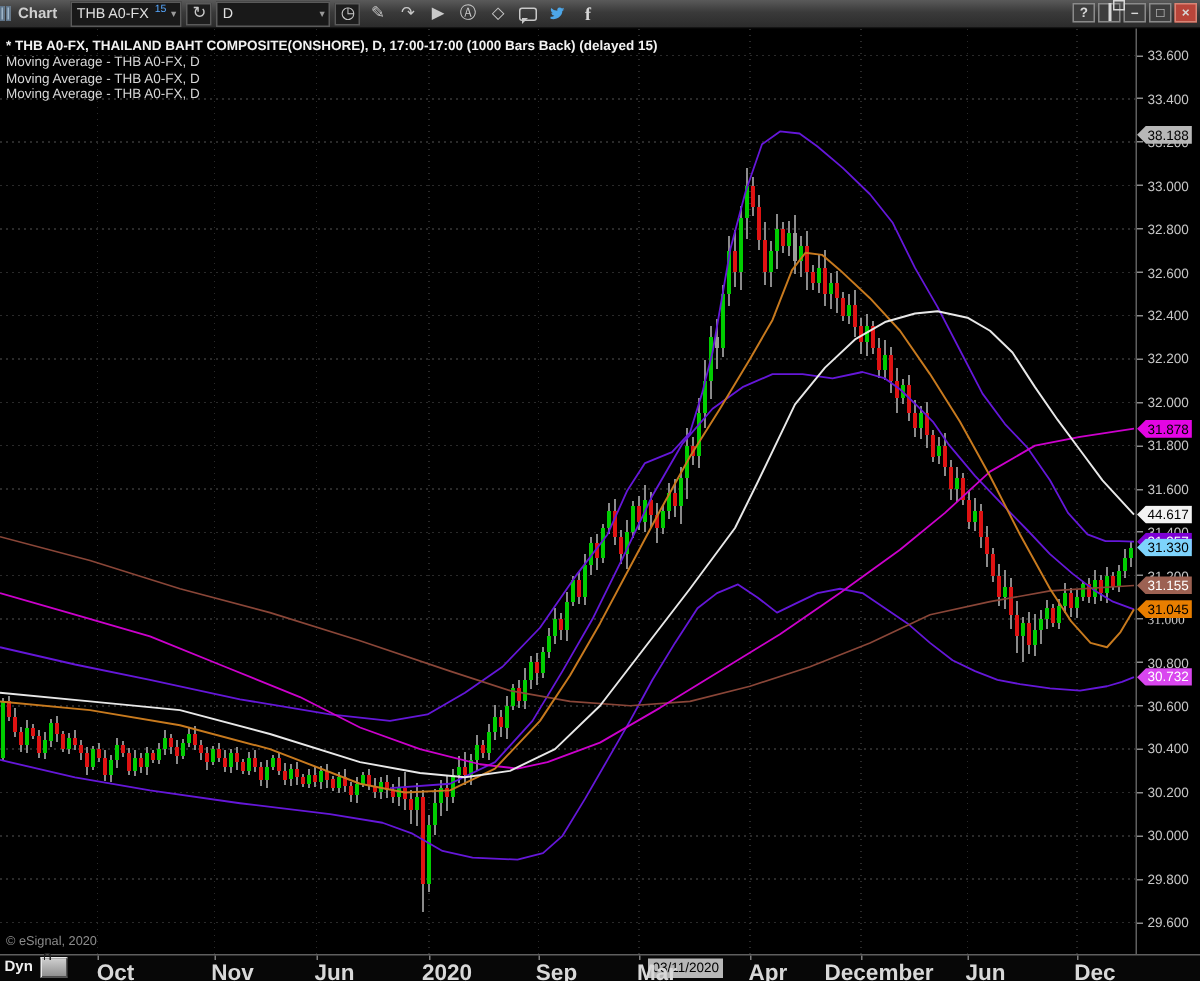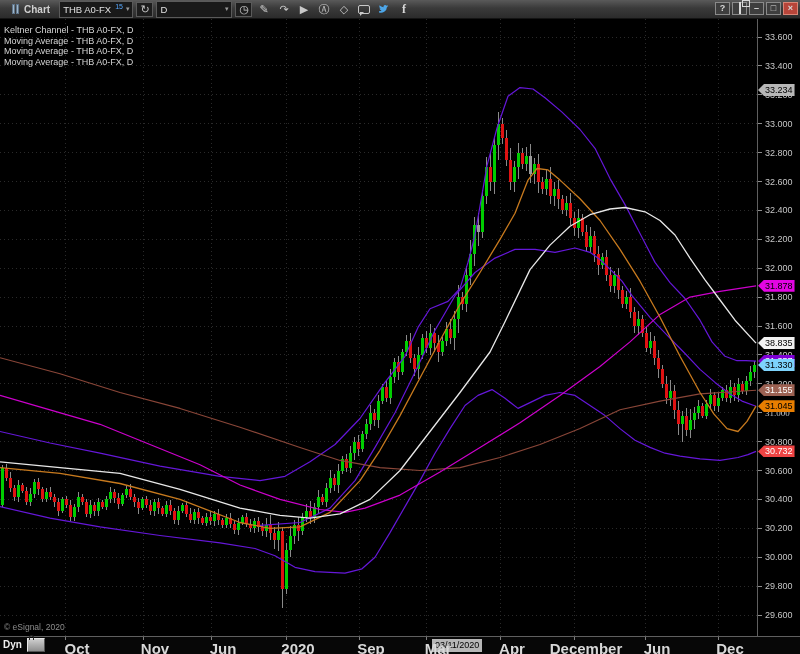--- a/index.html
+++ b/index.html
@@ -2,21 +2,21 @@
 <html><head>
 <meta charset="utf-8">
 <style>
   html,body{margin:0;padding:0;background:#000;width:800px;height:654px;overflow:hidden;
     font-family:"Liberation Sans",sans-serif;-webkit-font-smoothing:antialiased;}
   #app{position:relative;width:800px;height:654px;background:#000;}
 
   
   #toolbar{position:absolute;left:0;top:0;width:800px;height:19px;
     background:linear-gradient(#5a5a5a,#3a3a3a 45%,#2b2b2b);display:flex;align-items:center;
-    gap:3px;padding-left:12px;box-sizing:border-box;border-bottom:1px solid #141414;}
+    gap:3px;padding-left:0;box-sizing:border-box;border-bottom:1px solid #141414;}
   .panes{display:inline-flex;gap:1px;margin-right:2px;}
   .panes i{display:block;width:3px;height:10px;background:#9fb6c9;border:1px solid #5e748a;box-sizing:border-box;}
   .tb-label{color:#cfcfcf;font-size:10px;font-weight:bold;margin-right:6px;}
   .combo{display:inline-flex;align-items:center;height:15px;background:#191919;border:1px solid #5a5a5a;
     color:#e0e0e0;font-size:9.5px;padding:0 3px;gap:3px;}
   .combo .sup{color:#57a8ff;font-size:7px;vertical-align:super;position:relative;top:-3px;margin-left:1px;}
   .combo .arrow{color:#9a9a9a;font-size:7px;}
   .icon-btn{display:inline-flex;align-items:center;justify-content:center;width:17px;height:15px;
     color:#c9c9c9;font-size:11px;line-height:1;cursor:default;}
   .icon-boxed{background:#1d1d1d;border:1px solid #5a5a5a;box-sizing:border-box;}
@@ -101,21 +101,21 @@
     <span id="win-controls">
       <span class="win-btn">?</span>
       <span class="win-btn"><span class="restore-glyph"></span></span>
       <span class="win-btn">–</span>
       <span class="win-btn">□</span>
       <span class="win-btn close">×</span>
     </span>
   </div>
 
   <div id="legend">
-    <div class="s">Keltner Channel - THB A0-FX, D</div>
+    <div class="t">* THB A0-FX, THAILAND BAHT COMPOSITE(ONSHORE), D, 17:00-17:00 (1000 Bars Back) (delayed 15)</div>
     <div class="s">Moving Average - THB A0-FX, D</div>
     <div class="s">Moving Average - THB A0-FX, D</div>
     <div class="s">Moving Average - THB A0-FX, D</div>
   </div>
 
   <div id="plot-wrap">
     <svg id="plot" width="757" height="617" xmlns="http://www.w3.org/2000/svg">
         <g stroke="#2a2a2a" stroke-dasharray="1 3" shape-rendering="crispEdges">
           <line x1="0" x2="757" y1="18.0" y2="18.0"></line>
           <line x1="0" x2="757" y1="46.9" y2="46.9"></line>
@@ -558,28 +558,28 @@
       <span class="ylab" style="top: 330.9px;"><i></i>31.400</span>
       <span class="ylab" style="top: 359.8px;"><i></i>31.200</span>
       <span class="ylab" style="top: 388.7px; font-family: Liberation Serif, serif;"><i></i>31.000</span>
       <span class="ylab" style="top: 417.6px;"><i></i>30.800</span>
       <span class="ylab" style="top: 446.5px;"><i></i>30.600</span>
       <span class="ylab" style="top: 475.4px;"><i></i>30.400</span>
       <span class="ylab" style="top: 504.3px;"><i></i>30.200</span>
       <span class="ylab" style="top: 533.2px;"><i></i>30.000</span>
       <span class="ylab" style="top: 562.1px;"><i></i>29.800</span>
       <span class="ylab" style="top: 591px;"><i></i>29.600</span>
-      <span class="badge" style="top: 64.887px; background: rgb(183, 183, 183); color: rgb(0, 0, 0); z-index: 3;">33.234</span>
+      <span class="badge" style="top: 64.887px; background: rgb(183, 183, 183); color: rgb(0, 0, 0); z-index: 3;">38.188</span>
       <span class="badge" style="top: 260.829px; background: rgb(228, 5, 228); color: rgb(0, 0, 0); z-index: 2;">31.878</span>
-      <span class="badge" style="top: 318.051px; background: rgb(242, 242, 242); color: rgb(0, 0, 0); z-index: 2;">38.835</span>
+      <span class="badge" style="top: 318.051px; background: rgb(242, 242, 242); color: rgb(0, 0, 0); z-index: 2;">44.617</span>
       <span class="badge" style="top: 336.113px; background: rgb(125, 0, 212); color: rgb(255, 255, 255); z-index: 1;">31.357</span>
       <span class="badge" style="top: 340.015px; background: #7dd3fc; color: rgb(0, 0, 0); z-index: 2;">31.330</span>
       <span class="badge" style="top: 365.303px; background: rgb(156, 97, 82); color: rgb(255, 255, 255); z-index: 2;">31.155</span>
       <span class="badge" style="top: 381.197px; background: rgb(232, 126, 0); color: rgb(0, 0, 0); z-index: 2;">31.045</span>
-      <span class="badge" style="top: 426.426px; background: #ef4444; color: rgb(255, 255, 255); z-index: 2;">30.732</span>
+      <span class="badge" style="top: 426.426px; background: #d946ef; color: rgb(255, 255, 255); z-index: 2;">30.732</span>
     </div>
 
   <div id="xaxis">
     <span id="dyn">Dyn</span>
     <span id="lockbtn"><span class="padlock"></span></span>
     <span id="date-badge" style="left: 432px;">03/11/2020</span>
   <span class="xtick" style="left: 65px;"></span>
       <span class="xlab" style="left: 65px;">Oct</span>
       <span class="xtick" style="left: 143px;"></span>
       <span class="xlab" style="left: 143px;">Nov</span>

